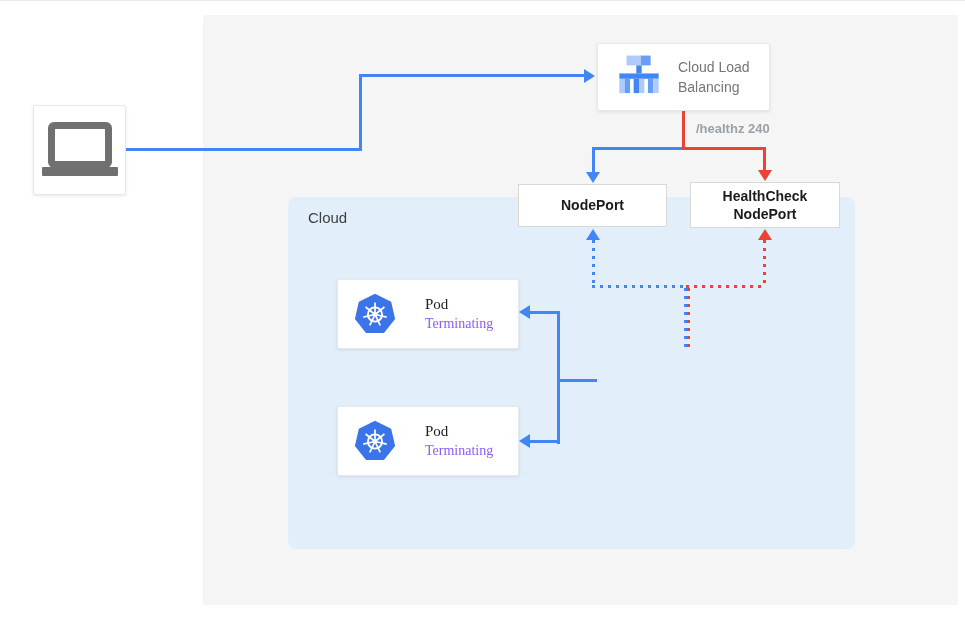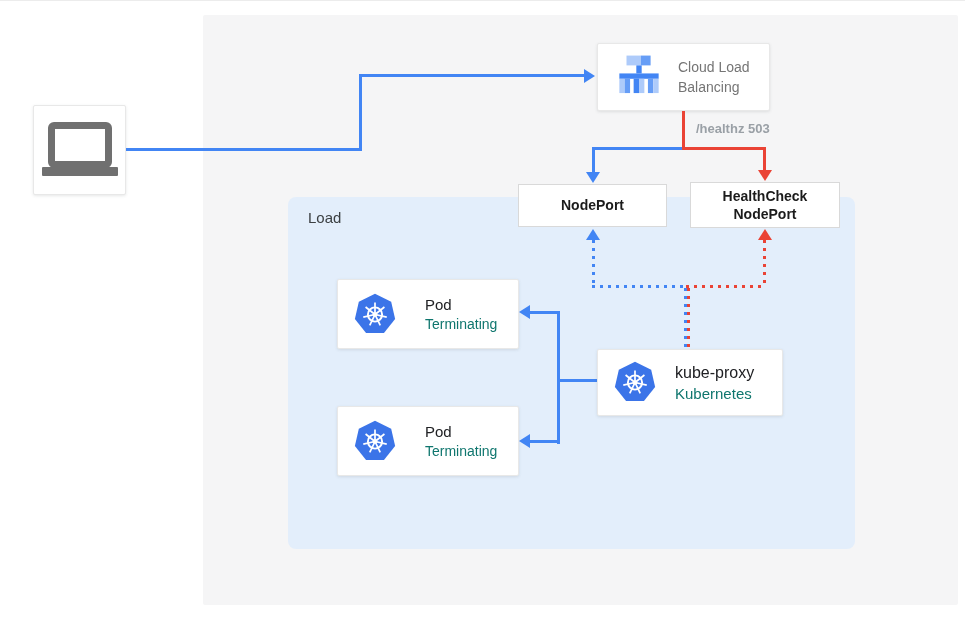--- a/index.html
+++ b/index.html
@@ -7,38 +7,38 @@
 
   
   .panel{position:absolute;left:203px;top:14px;width:755px;height:590px;background:#f5f5f6;border-radius:2px;}
   .nodes-group{position:absolute;left:288px;top:196px;width:567px;height:352px;background:#e3eefb;border-radius:8px;}
   .nodes-label{position:absolute;left:308px;top:208px;font-size:15px;color:#3c4043;}
 
   
   .card{position:absolute;background:#ffffff;border:1px solid #e8e8e8;border-radius:2px;box-shadow:0 1px 3px rgba(60,64,67,.12);box-sizing:border-box;}
   .client-card{left:33px;top:104px;width:93px;height:90px;}
   .lb-card{left:597px;top:42px;width:173px;height:68px;display:flex;align-items:center;}
-  .pod-card{width:182px;height:70px;display:flex;align-items:center;}
+  .pod-card{width:182px;height:70px;display:flex;align-items:center;font-family:Liberation Serif, serif;}
   .pod-1{left:337px;top:278px;}
   .pod-2{left:337px;top:405px;}
   .kp-card{left:597px;top:348px;width:186px;height:67px;display:flex;align-items:center;}
 
   .port-box{position:absolute;background:#ffffff;border:1px solid #d9d9d9;box-sizing:border-box;display:flex;align-items:center;justify-content:center;text-align:center;font-weight:bold;font-size:14px;color:#1b1b1b;line-height:1.3;}
   .nodeport-box{left:518px;top:183px;width:149px;height:43px;}
   .hc-box{left:690px;top:181px;width:150px;height:46px;padding:16px 14px;}
 
   
   .lb-text{font-size:14px;color:#757575;line-height:20px;margin-left:14px;width:92px;}
   .lb-icon{margin-left:16px;flex:0 0 auto;}
   .k8s-icon{flex:0 0 auto;margin-left:15px;}
   .pod-text{margin-left:28px;}
   .kp-text{margin-left:18px;}
   .card-title{font-size:15px;color:#202124;}
   .kp-card .card-title{font-size:16px;}
-  .card-sub{font-size:14px;color:#0f766e;margin-top:3px;}
+  .card-sub{font-size:14px;color:#8b5cf6;margin-top:3px;}
   .kp-card .card-sub{font-size:15px;}
 
   .healthz{position:absolute;left:696px;top:120px;font-size:13px;font-weight:bold;color:#9aa0a6;}
 
   
   .laptop-screen{position:absolute;left:14px;top:16px;width:64px;height:46px;border:7px solid #707070;border-radius:6px;box-sizing:border-box;background:#fff;}
   .laptop-base{position:absolute;left:8px;top:61px;width:76px;height:9px;background:#707070;border-radius:1px;}
 
   
   .line{position:absolute;}
@@ -87,32 +87,32 @@
       <rect x="6" y="27" width="6" height="16" fill="#aecbfa"></rect>
       <rect x="12" y="27" width="6" height="16" fill="#669df6"></rect>
       <rect x="22" y="27" width="6" height="16" fill="#4285f4"></rect>
       <rect x="28" y="27" width="6" height="16" fill="#aecbfa"></rect>
       <rect x="38" y="27" width="6" height="16" fill="#669df6"></rect>
       <rect x="44" y="27" width="6" height="16" fill="#aecbfa"></rect>
     </svg>
     <div class="lb-text">Cloud Load Balancing</div>
   </div>
 
-  <div class="healthz">/healthz 503</div>
+  <div class="healthz">/healthz 240</div>
 
   <div class="line v-red" style="left:682px;top:110px;height:39px;"></div>
   <div class="line h-blue" style="left:592px;top:146px;width:92px;"></div>
   <div class="line h-red" style="left:682px;top:146px;width:84px;"></div>
   <div class="line v-blue" style="left:592px;top:146px;height:27px;"></div>
   <div class="arr arr-down-blue" style="left:586px;top:171px;"></div>
   <div class="line v-red" style="left:763px;top:146px;height:25px;"></div>
   <div class="arr arr-down-red" style="left:758px;top:169px;"></div>
 
   <div class="nodes-group"></div>
-  <div class="nodes-label">Load</div>
+  <div class="nodes-label">Cloud</div>
 
   <div class="port-box nodeport-box">NodePort</div>
   <div class="port-box hc-box">HealthCheck NodePort</div>
 
   <div class="arr arr-up-blue" style="left:586px;top:228px;"></div>
   <div class="line v-dot-blue" style="left:592px;top:239px;height:47px;"></div>
   <div class="line h-dot-blue" style="left:592px;top:284px;width:96px;"></div>
   <div class="arr arr-up-red" style="left:758px;top:228px;"></div>
   <div class="line v-dot-red" style="left:763px;top:239px;height:47px;"></div>
   <div class="line h-dot-red" style="left:686px;top:284px;width:79px;"></div>
@@ -161,34 +161,14 @@
         <line x1="50" y1="50" x2="71.9" y2="32.6"></line>
       </g>
       <circle cx="50" cy="50" r="5.5" fill="#ffffff"></circle>
     </svg>
     <div class="pod-text">
       <div class="card-title">Pod</div>
       <div class="card-sub">Terminating</div>
     </div>
   </div>
 
-  <div class="card kp-card">
-    <svg class="k8s-icon" width="44" height="43" viewBox="0 0 100 100">
-      <polygon points="50,2 12.4,20.1 3.2,60.7 29.2,93.2 70.8,93.2 96.8,60.7 87.6,20.1" fill="#3b74e8"></polygon>
-      <circle cx="50" cy="50" r="16.5" fill="none" stroke="#ffffff" stroke-width="4.5"></circle>
-      <g stroke="#ffffff" stroke-width="4">
-        <line x1="50" y1="50" x2="50" y2="22"></line>
-          <line x1="50" y1="50" x2="28.1" y2="32.6"></line>
-        <line x1="50" y1="50" x2="22.7" y2="56.2"></line>
-          <line x1="50" y1="50" x2="37.8" y2="75.2"></line>
-        <line x1="50" y1="50" x2="62.2" y2="75.2"></line>
-          <line x1="50" y1="50" x2="77.3" y2="56.2"></line>
-        <line x1="50" y1="50" x2="71.9" y2="32.6"></line>
-      </g>
-      <circle cx="50" cy="50" r="5.5" fill="#ffffff"></circle>
-    </svg>
-    <div class="kp-text">
-      <div class="card-title">kube-proxy</div>
-      <div class="card-sub">Kubernetes</div>
-    </div>
-  </div>
 
 </div>
 
 </body></html>

